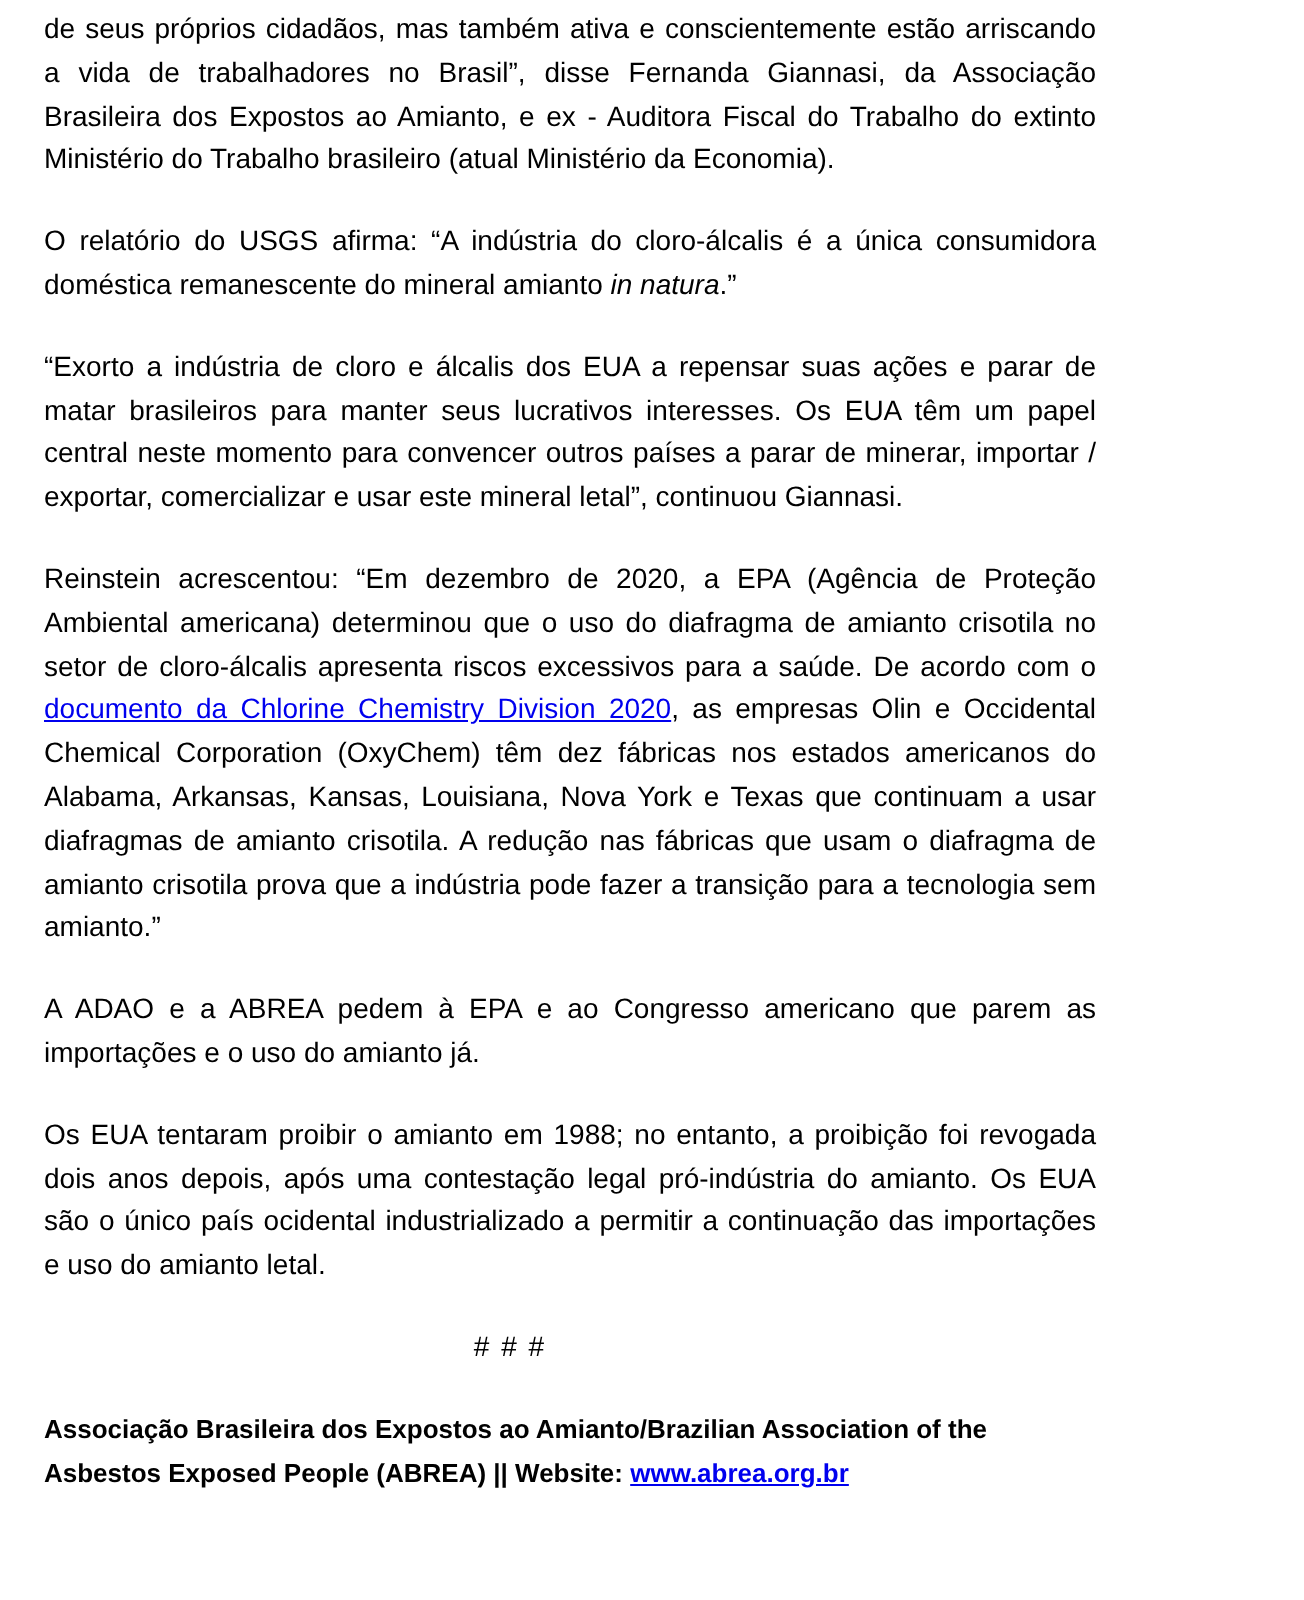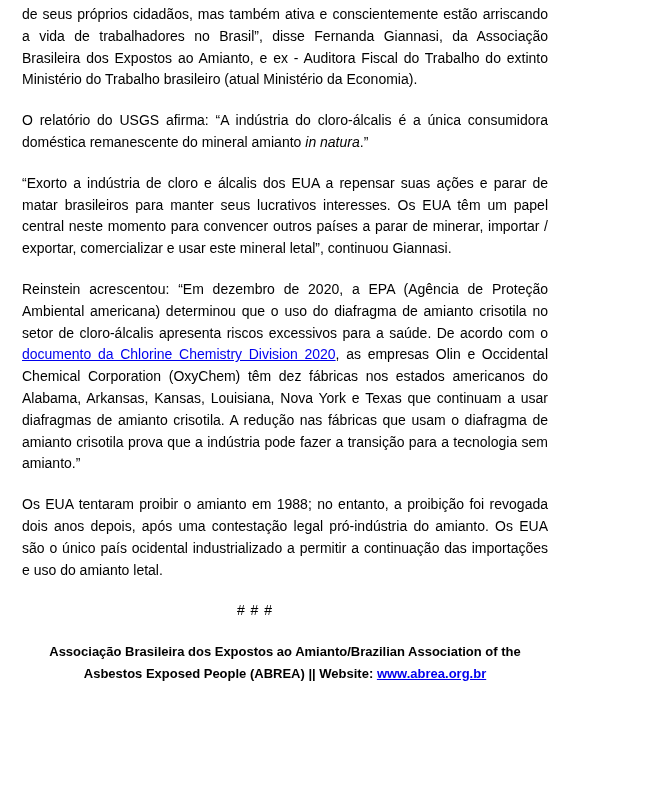--- a/index.html
+++ b/index.html
@@ -39,21 +39,21 @@
     margin: 0 60px 19px 0;
     text-align: center;
     letter-spacing: 1px;
     font-weight: normal;
   }
   .footer-par {
     margin: 0 0 23px 0;
     font-weight: bold;
     font-size: 13px;
     line-height: 21.8px;
-    text-align: center;
+    text-align: left;
   }
   .footer-par a.doc-link {
     font-weight: bold;
   }
 </style>
 </head>
 <body>
 
 <main class="page">
 
@@ -62,20 +62,21 @@
   <p class="body-par">
     <span>O relatório do USGS afirma: “A indústria do cloro-álcalis é a única consumidora doméstica remanescente do mineral amianto </span><em>in natura</em><span>.”</span>
   </p>
 
   <p class="body-par">“Exorto a indústria de cloro e álcalis dos EUA a repensar suas ações e parar de matar brasileiros para manter seus lucrativos interesses. Os EUA têm um papel central neste momento para convencer outros países a parar de minerar, importar / exportar, comercializar e usar este mineral letal”, continuou Giannasi.</p>
 
   <p class="body-par">
     <span>Reinstein acrescentou: “Em dezembro de 2020, a EPA (Agência de Proteção Ambiental americana) determinou que o uso do diafragma de amianto crisotila no setor de cloro-álcalis apresenta riscos excessivos para a saúde. De acordo com o </span><a class="doc-link" href="#">documento da Chlorine Chemistry Division 2020</a><span>, as empresas Olin e Occidental Chemical Corporation (OxyChem) têm dez fábricas nos estados americanos do Alabama, Arkansas, Kansas, Louisiana, Nova York e Texas que continuam a usar diafragmas de amianto crisotila. A redução nas fábricas que usam o diafragma de amianto crisotila prova que a indústria pode fazer a transição para a tecnologia sem amianto.”</span>
   </p>
 
+  <p class="body-par">A ADAO e a ABREA pedem à EPA e ao Congresso americano que parem as importações e o uso do amianto já.</p>
 
   <p class="body-par">Os EUA tentaram proibir o amianto em 1988; no entanto, a proibição foi revogada dois anos depois, após uma contestação legal pró-indústria do amianto. Os EUA são o único país ocidental industrializado a permitir a continuação das importações e uso do amianto letal.</p>
 
   <div class="separator"># # #</div>
 
   <p class="footer-par">
     <span>Associação Brasileira dos Expostos ao Amianto/Brazilian Association of the Asbestos Exposed People (ABREA) || Website: </span><a class="doc-link" href="#">www.abrea.org.br</a>
   </p>
 
 

